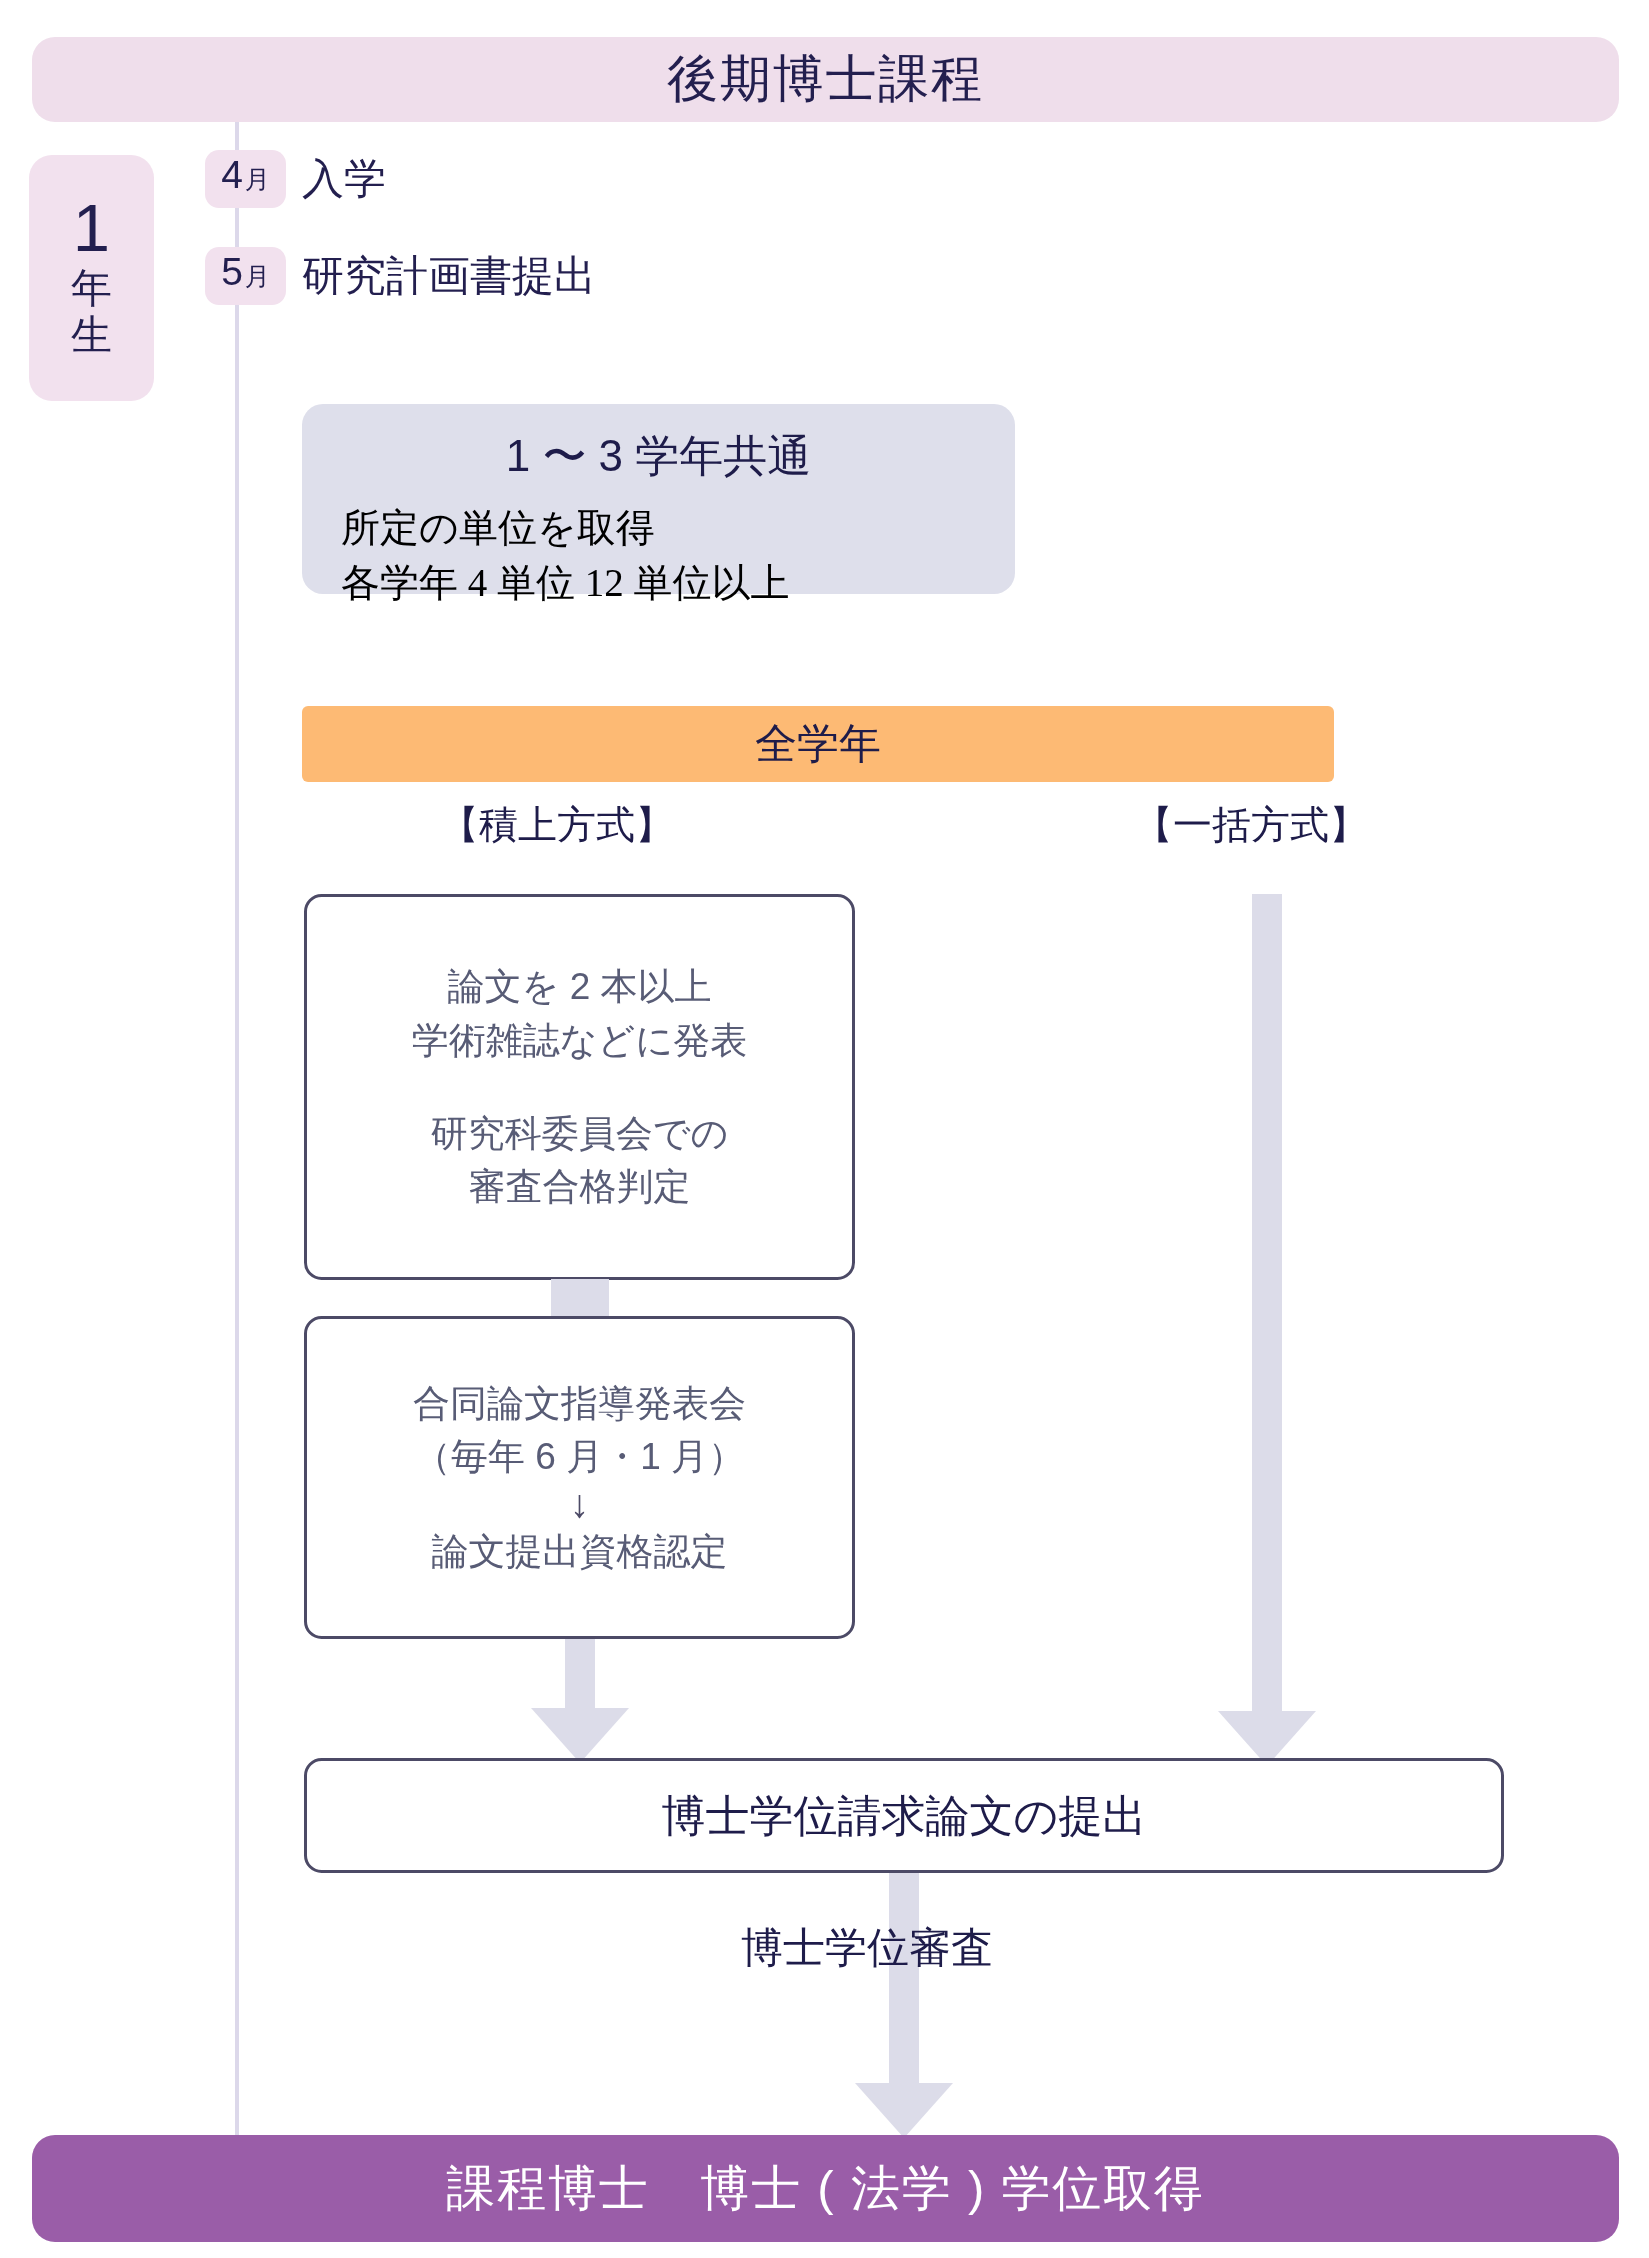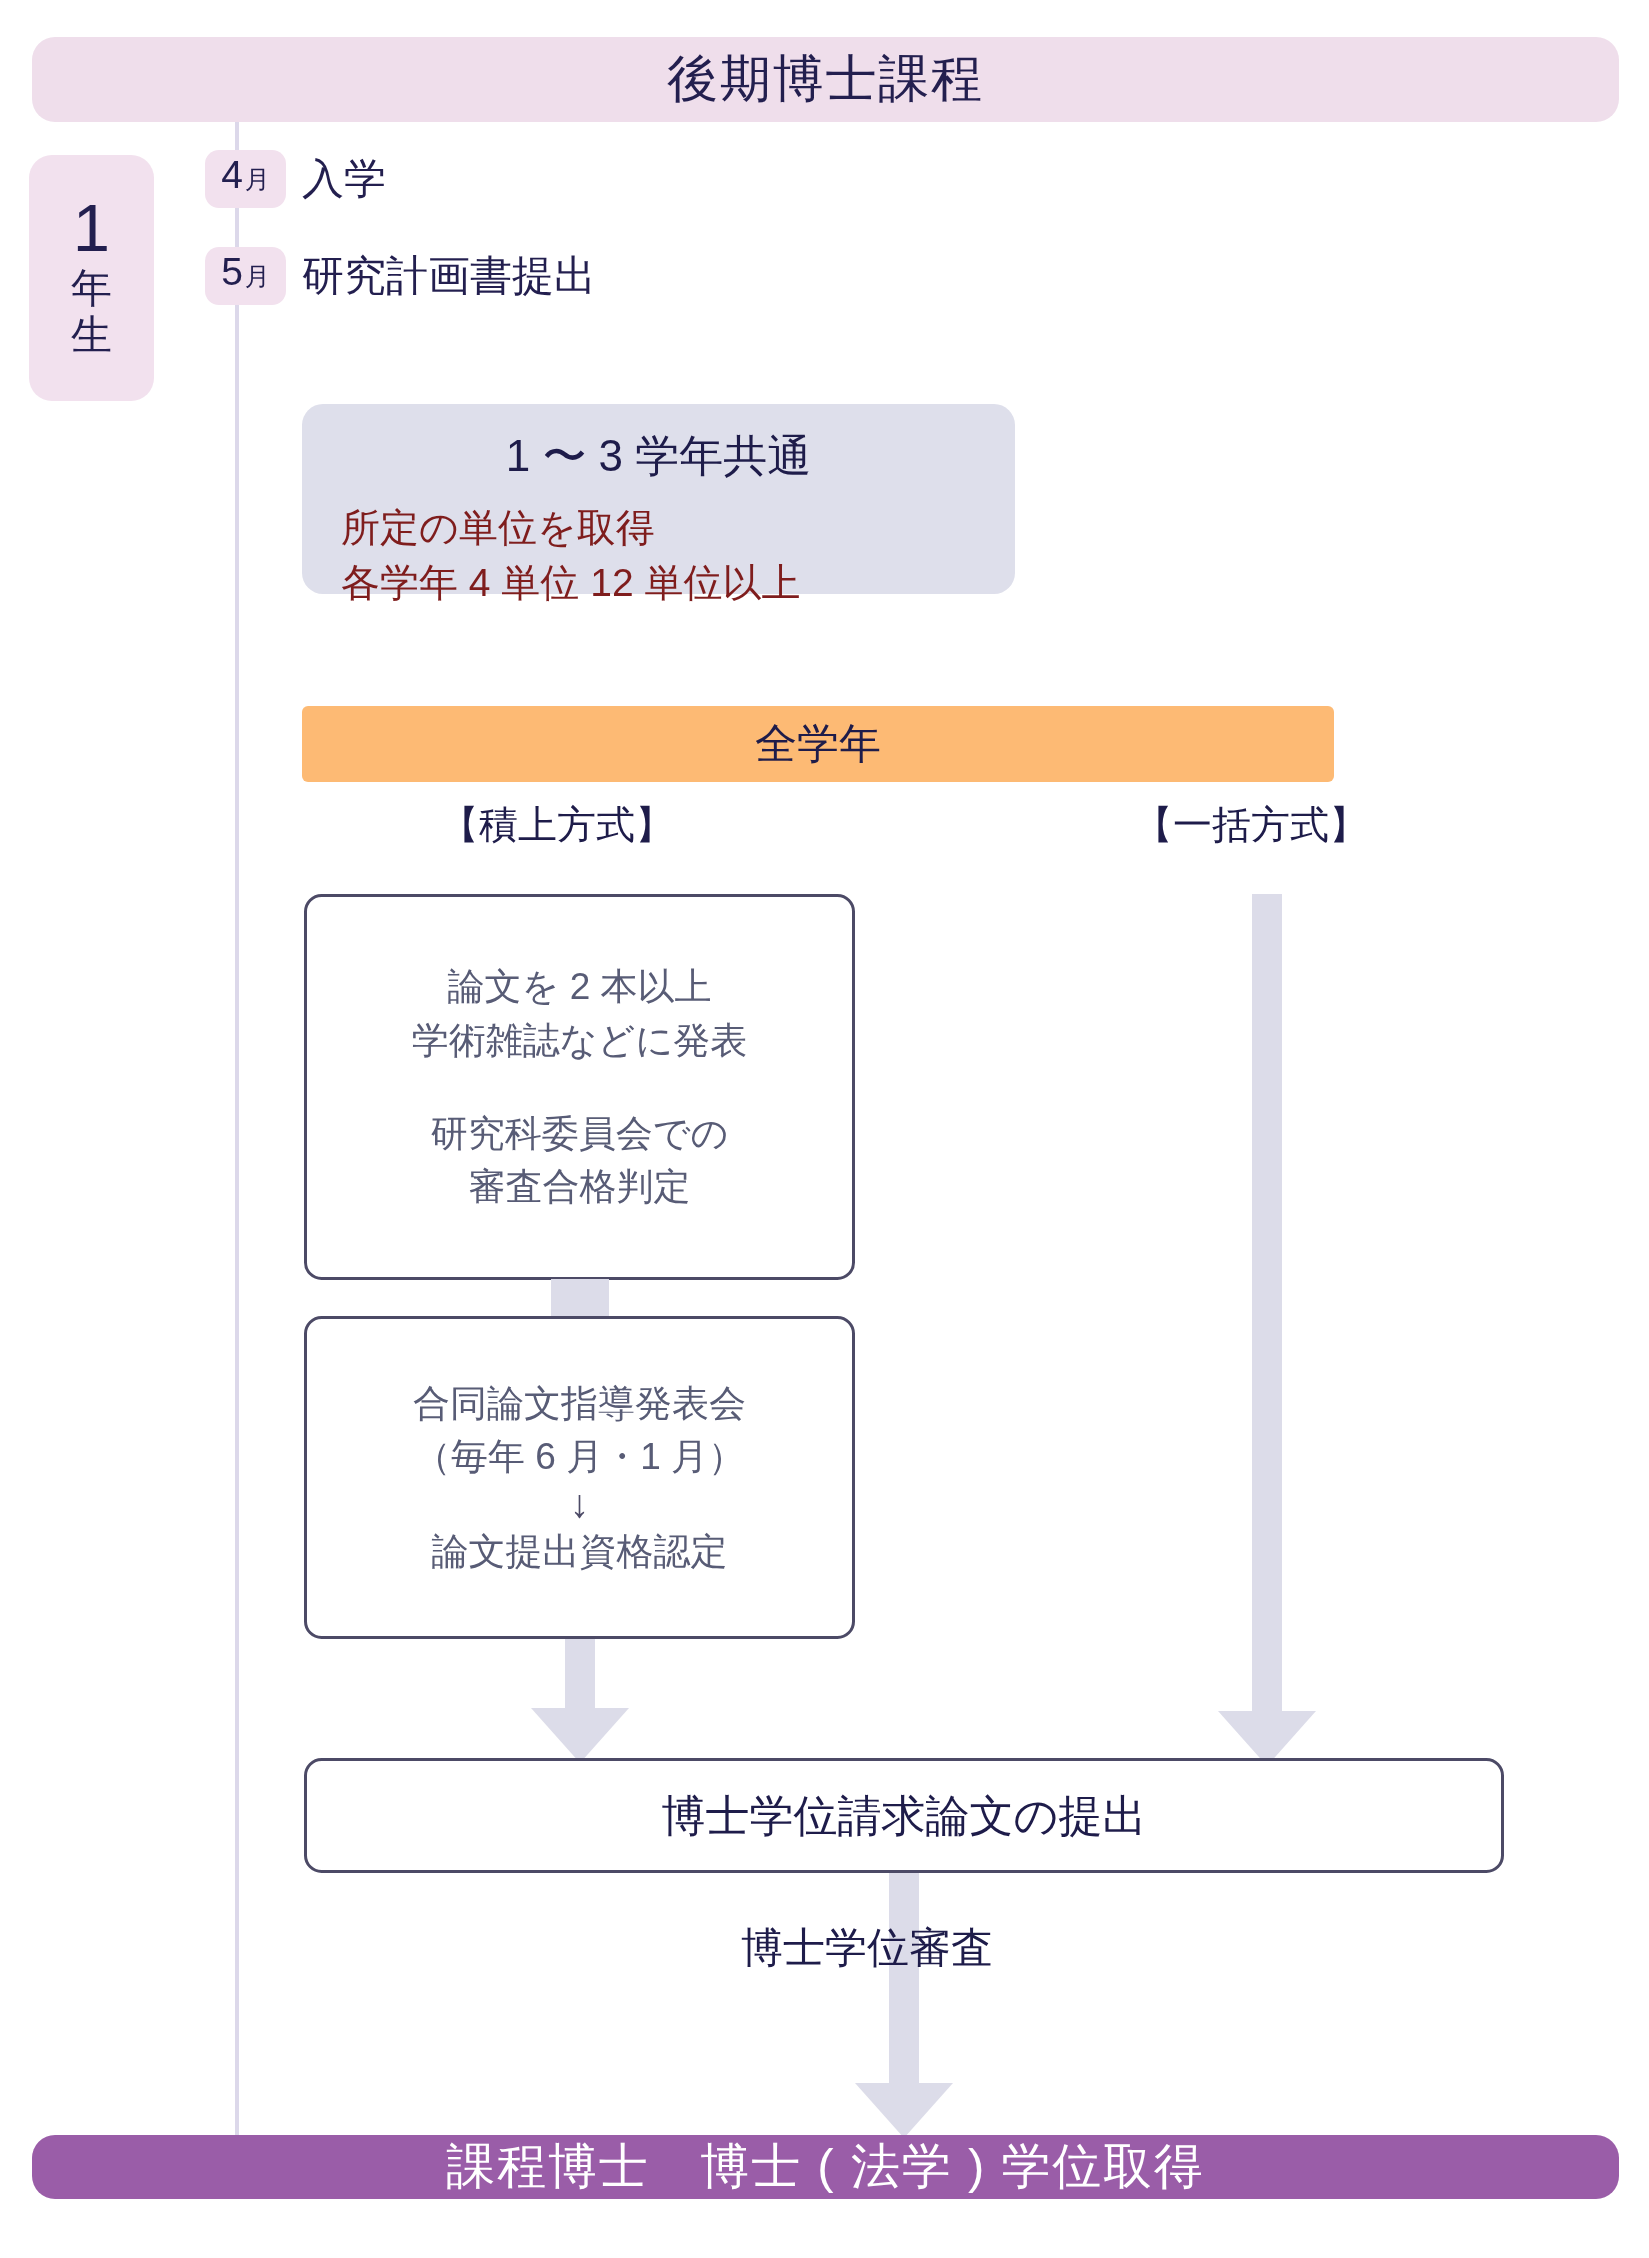--- a/index.html
+++ b/index.html
@@ -124,23 +124,24 @@
     padding: 23px 39px 0 39px;
   }
   .grey-card-title {
     font-size: 44px;
     text-align: center;
     color: #1e1c4a;
     margin-bottom: 14px;
   }
   .grey-card-line {
     font-size: 39px;
-    color: #7f1d1d;
+    color: #000000;
     line-height: 1.42;
     white-space: nowrap;
+    font-family: Liberation Serif, serif;
   }
 
   
   .allyears-banner {
     position: absolute;
     left: 302px;
     top: 706px;
     width: 1032px;
     height: 76px;
     background: #fdba74;
@@ -252,21 +253,21 @@
     color: #1e1c4a;
     white-space: nowrap;
   }
 
   
   .footer-bar {
     position: absolute;
     left: 32px;
     top: 2135px;
     width: 1587px;
-    height: 64px;
+    height: 107px;
     background: #9a5da8;
     border-radius: 23px;
     display: flex;
     align-items: center;
     justify-content: center;
   }
   .footer-title {
     font-size: 49px;
     color: #ffffff;
     letter-spacing: 1.8px;

